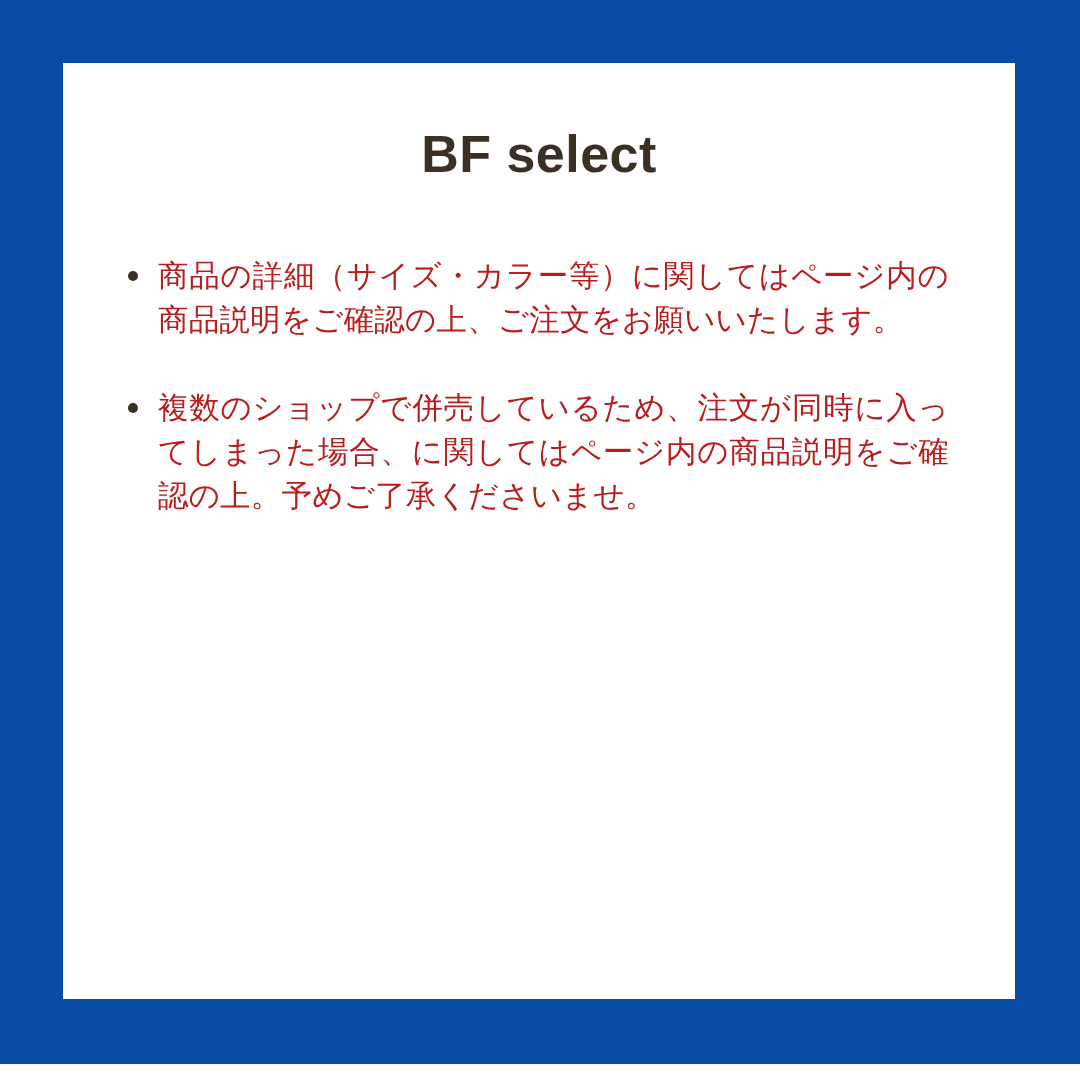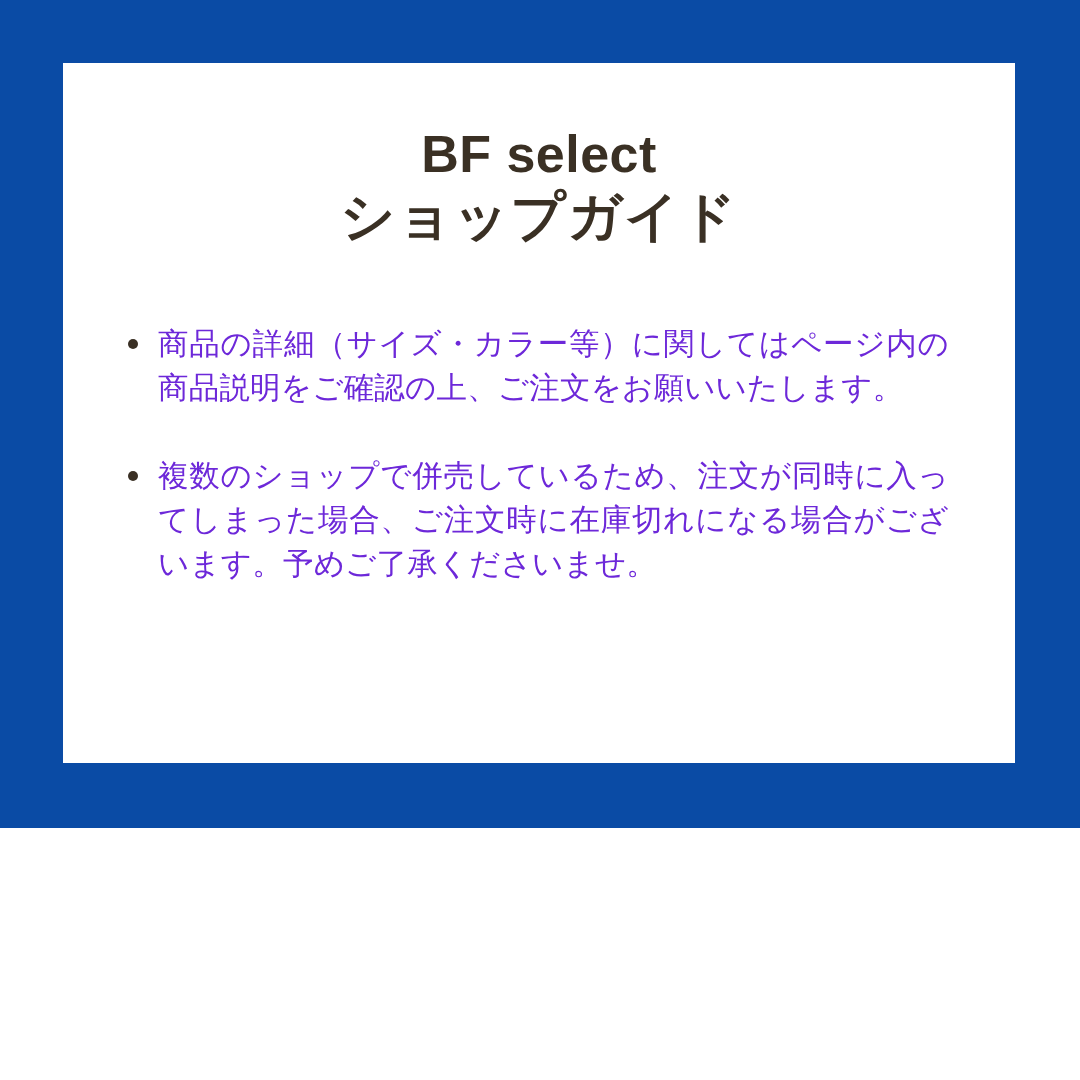--- a/index.html
+++ b/index.html
@@ -10,21 +10,21 @@
   body {
     width: 1080px;
     height: 1080px;
     overflow: hidden;
     font-family: "Liberation Sans", "DejaVu Sans", sans-serif;
   }
 
   .guide-card {
     box-sizing: border-box;
     width: 1080px;
-    height: 828px;
+    height: 1064px;
     background: #0A4BA5;          
     padding: 63px 65px 65px 63px; 
   }
 
   .guide-panel {
     box-sizing: border-box;
     width: 100%;
     height: 100%;
     background: #FFFFFF;
     padding: 62px 58px 40px 58px;
@@ -51,21 +51,21 @@
     font-weight: bold;
     line-height: 1.25;
     letter-spacing: 1.5px;
   }
 
   
   .notice-list {
     list-style: none;
     margin: 0;
     padding: 0 8px 0 7px;
-    color: #6d28d9;
+    color: #b91c1c;
   }
   .notice-item {
     position: relative;
     padding-left: 30px;
     margin-bottom: 44px;
     font-size: 30.5px;
     line-height: 44px;
     letter-spacing: 0.2px;
     text-align: justify;
     text-justify: inter-character;
@@ -87,33 +87,32 @@
   }
 </style>
 </head>
 <body>
 
 <div class="guide-card">
   <div class="guide-panel">
 
     <div class="heading-block">
       <span class="heading-line-1">BF select</span>
-      <span class="heading-line-2">ショップガイド</span>
     </div>
 
     <ul class="notice-list">
 
       <li class="notice-item">
         <span class="bullet-dot"></span>
         <span class="notice-text">商品の詳細（サイズ・カラー等）に関してはページ内の商品説明をご確認の上、ご注文をお願いいたします。</span>
       </li>
 
 
 
       <li class="notice-item">
         <span class="bullet-dot"></span>
-        <span class="notice-text">複数のショップで併売しているため、注文が同時に入ってしまった場合、ご注文時に在庫切れになる場合がございます。予めご了承くださいませ。</span>
+        <span class="notice-text">複数のショップで併売しているため、注文が同時に入ってしまった場合、に関してはページ内の商品説明をご確認の上。予めご了承くださいませ。</span>
       </li>
 
     </ul>
 
   </div>
 </div>
 
 </body></html>

